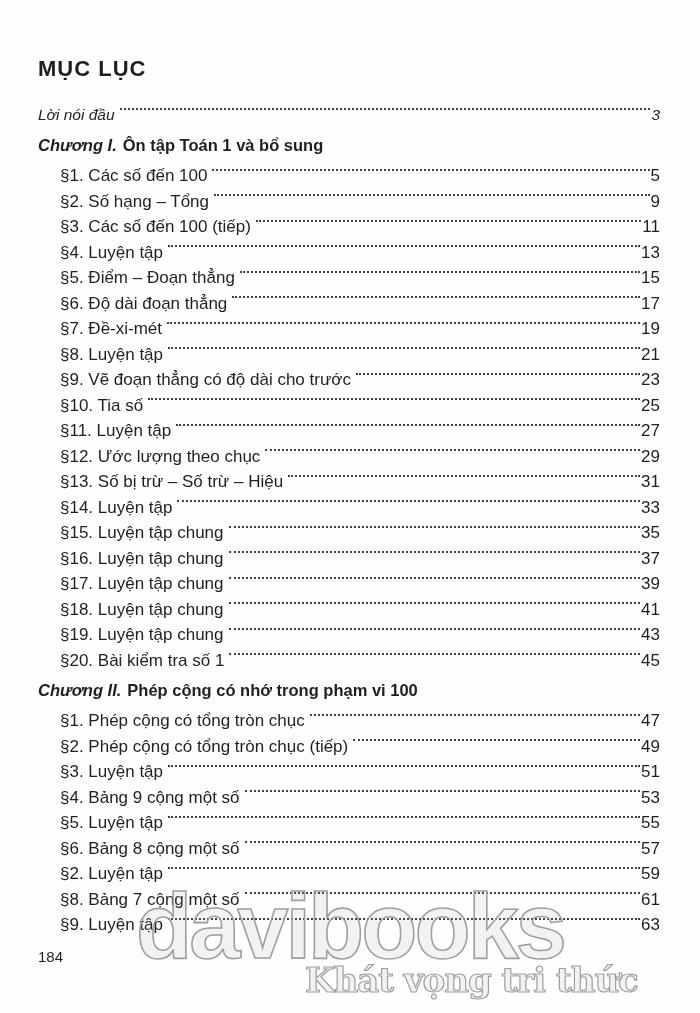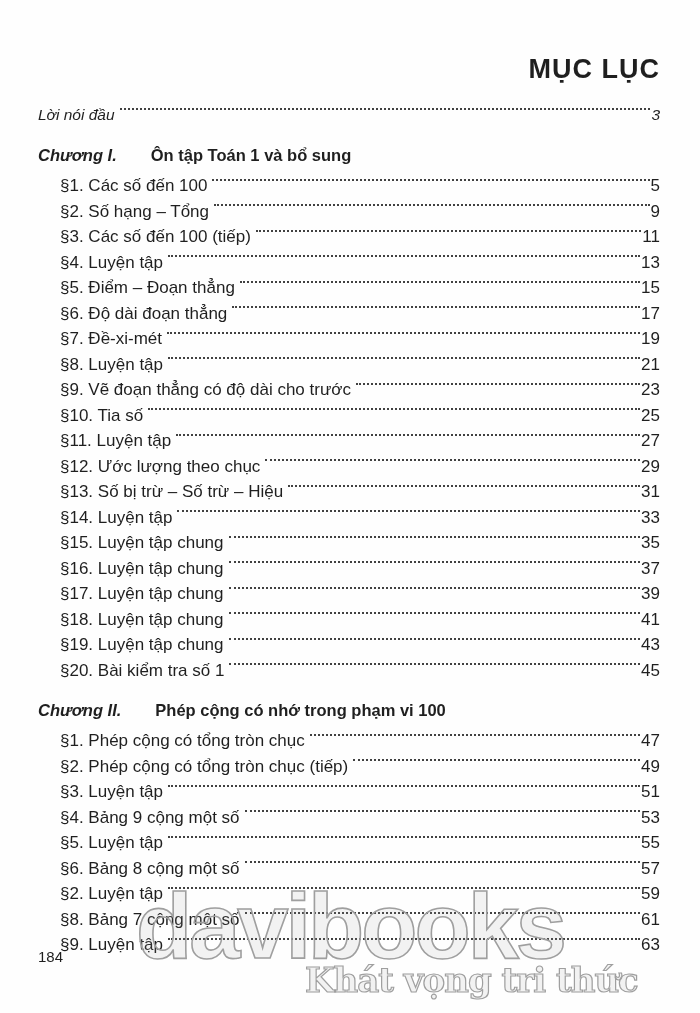--- a/index.html
+++ b/index.html
@@ -9,41 +9,41 @@
     font-family: "Liberation Sans", sans-serif;
     color: #1f1f1f;
     position: relative;
     overflow: hidden;
   }
   .page { position: absolute; inset: 0; background: #fefefe; }
 
   .content { position: absolute; left: 38px; top: 50px; right: 40px; }
 
   .title {
-    font-size: 27px; font-weight: bold;
-    text-align: right; letter-spacing: 1px;
+    font-size: 22px; font-weight: bold;
+    text-align: left; letter-spacing: 1px;
     line-height: 38px; height: 38px; margin: 0;
   }
 
   .row { display: flex; align-items: center; }
   .row .label { white-space: nowrap; }
   .leader { flex: 1; position: relative; min-width: 12px; }
   .leader::after {
     content: ""; position: absolute; left: 5px; right: 1px; bottom: 5px;
     border-bottom: 2px dotted #414141;
   }
   .pagenum { white-space: nowrap; text-align: right; }
 
   .preface {
     margin-top: 14px; height: 26px; line-height: 26px;
     font-size: 15.5px; font-style: italic;
   }
   .chap {
-    margin-top: 12px; height: 30px; line-height: 30px;
-    font-size: 16.5px; font-weight: bold; gap: 28px;
+    margin-top: 2px; height: 30px; line-height: 30px;
+    font-size: 16.5px; font-weight: bold;
   }
   .chapnum { font-style: italic; margin-right: 6px; }
   .entries { margin-top: 3px; }
   .entry { height: 25.5px; line-height: 25.5px; font-size: 17px; }
   .entry .label { padding-left: 22px; }
 
   .folio {
     position: absolute; left: 38px; top: 944px;
     font-size: 15px; line-height: 26px;
   }

